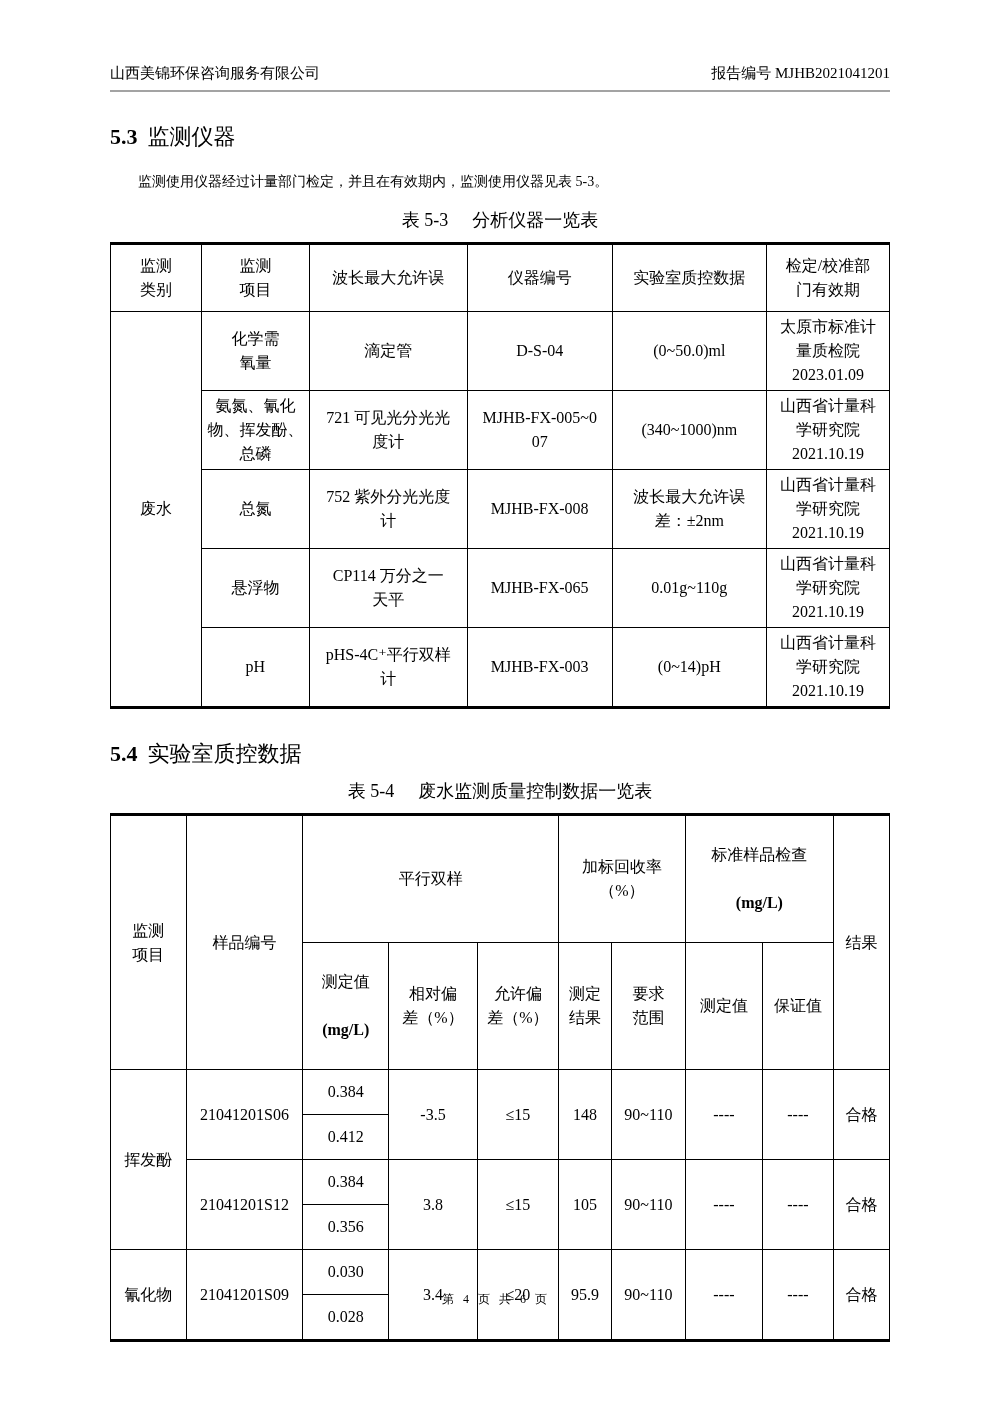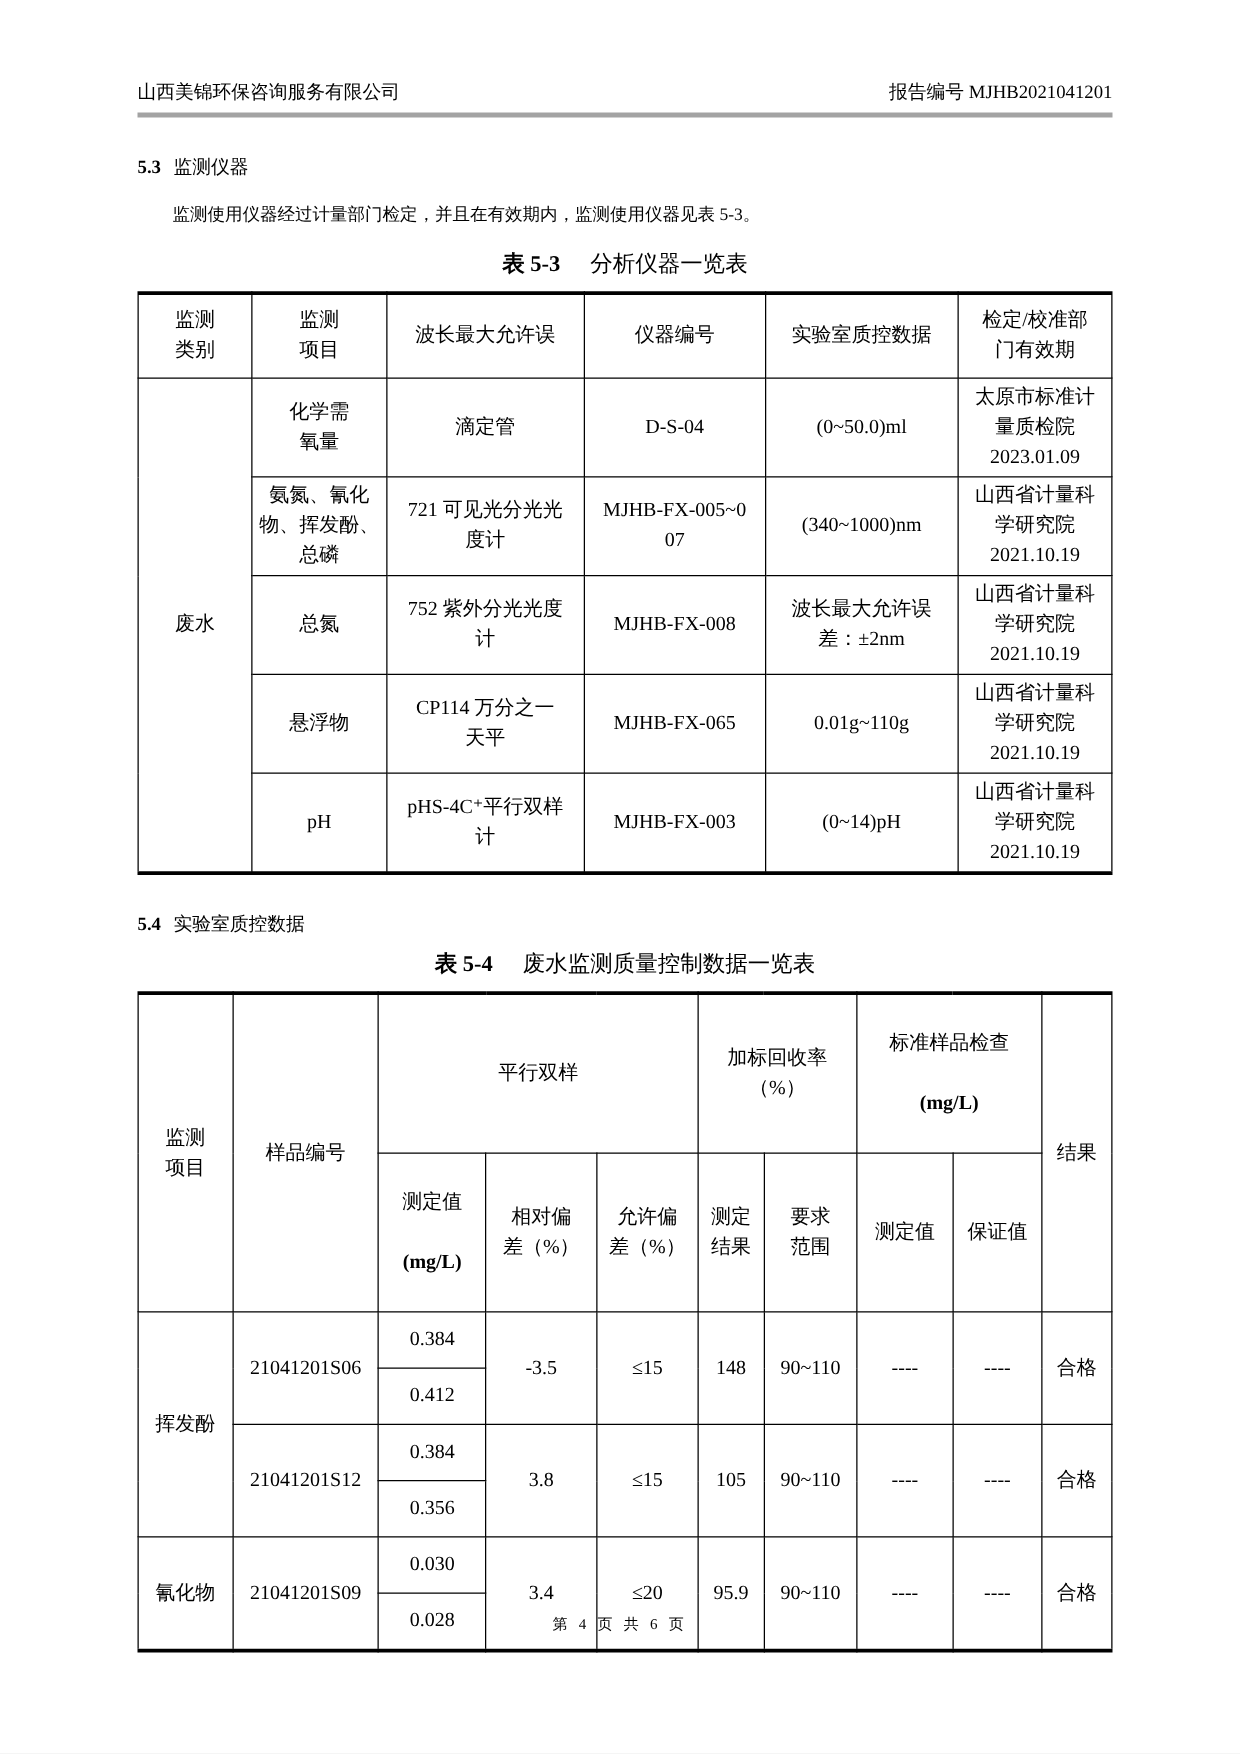--- a/index.html
+++ b/index.html
@@ -5,33 +5,33 @@
   html,body { margin:0; padding:0; background:#e8e8e8; }
   .page {
     width:992px; height:1403px; margin:0 auto; background:#ffffff;
     font-family:"Liberation Serif","DejaVu Serif",serif; color:#000;
     box-sizing:border-box; padding:64px 102px 0 110px; position:relative;
     overflow:hidden;
   }
   
   .doc-header {
     display:flex; justify-content:space-between; align-items:flex-end;
-    font-size:15px; padding-bottom:7px; border-bottom:4px solid #a3a3a3;
-  }
-  
-  .sec-heading { font-size:15px; font-weight:normal; margin:30px 0 0 0; }
+    font-size:15px; padding-bottom:7px; border-bottom:2px solid #a3a3a3;
+  }
+  
+  .sec-heading { font-size:22px; font-weight:normal; margin:30px 0 0 0; }
   .sec-no { font-weight:bold; margin-right:10px; }
   
   .body-text {
     font-size:14px; line-height:2.3; text-align:justify; text-indent:2em;
     margin:14px 0 0 0;
   }
   
   .tbl-caption { text-align:center; font-size:18px; margin:10px 0 10px 0; }
-  .cap-no { font-weight:bold; margin-right:24px; }
+  .cap-no { font-weight:normal; margin-right:24px; }
   
   table { width:100%; border-collapse:collapse; table-layout:fixed;
           border-top:3px solid #000; border-bottom:3px solid #000; }
   th, td {
     border:1px solid #000; text-align:center; vertical-align:middle;
     font-size:16px; font-weight:normal; padding:3px 3px; line-height:1.5;
     white-space:pre-line; overflow:hidden;
   }
   .t53 th { height:60px; }
   .t53 td { height:62px; }

